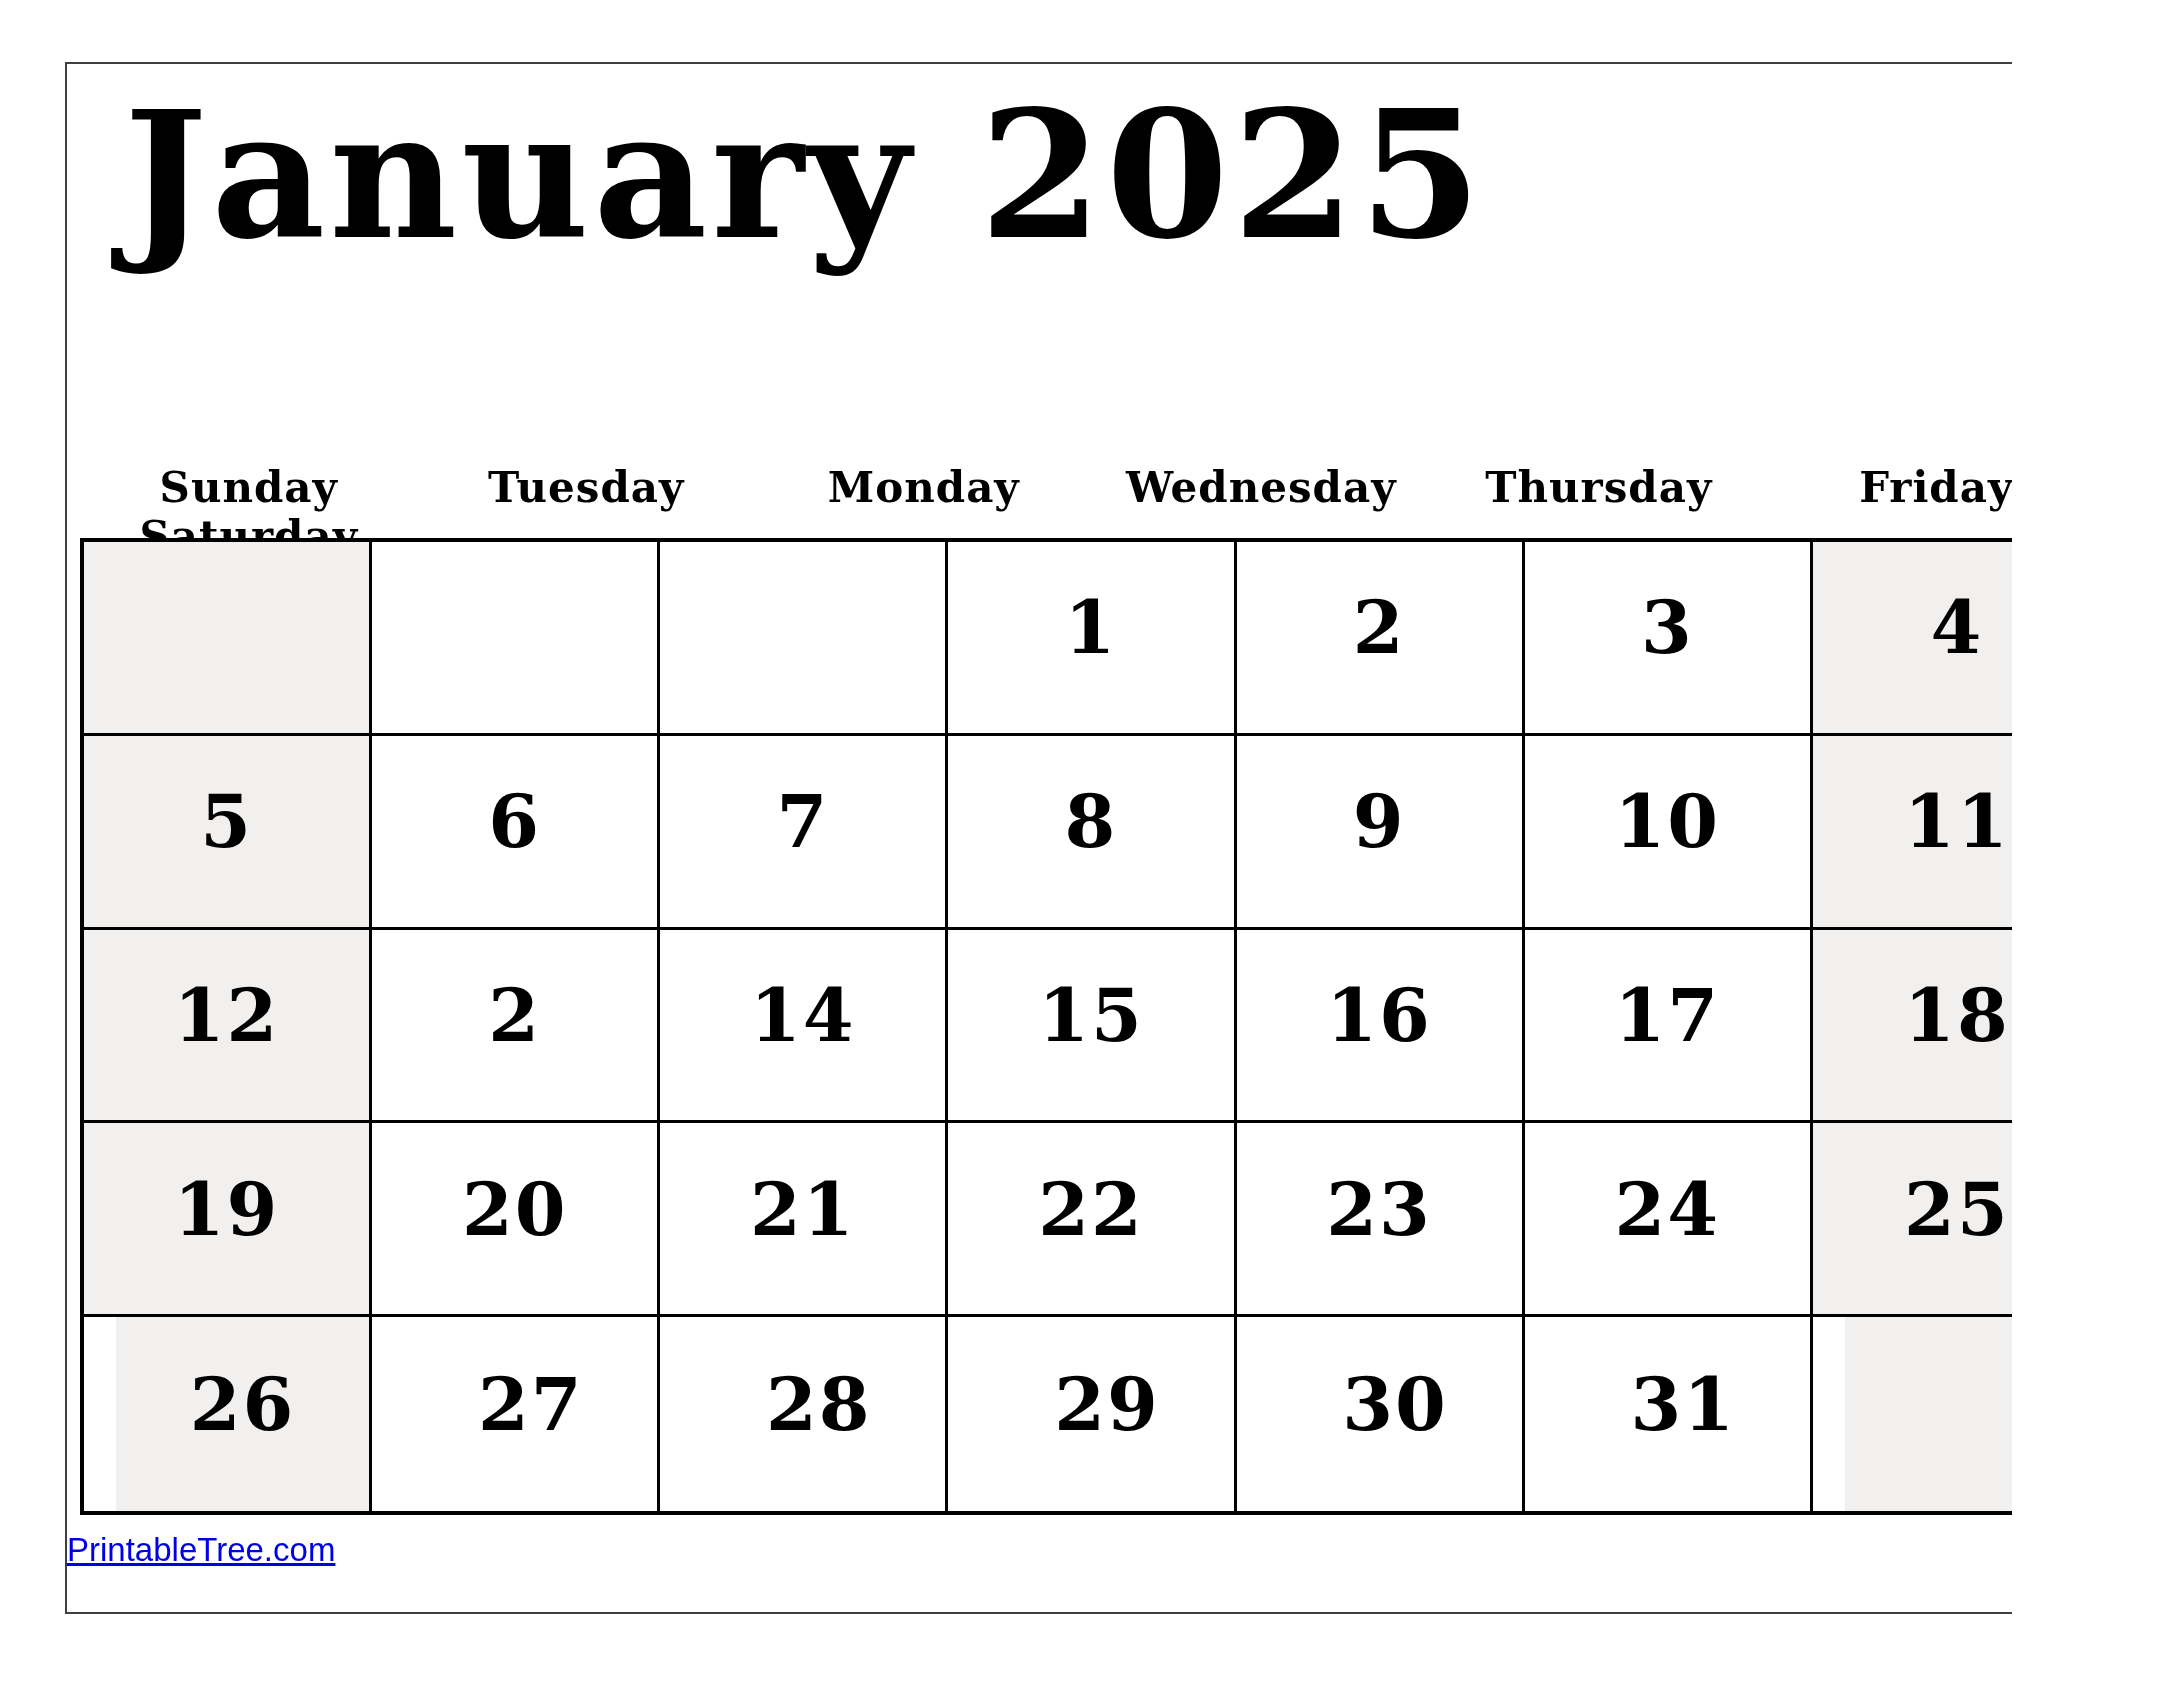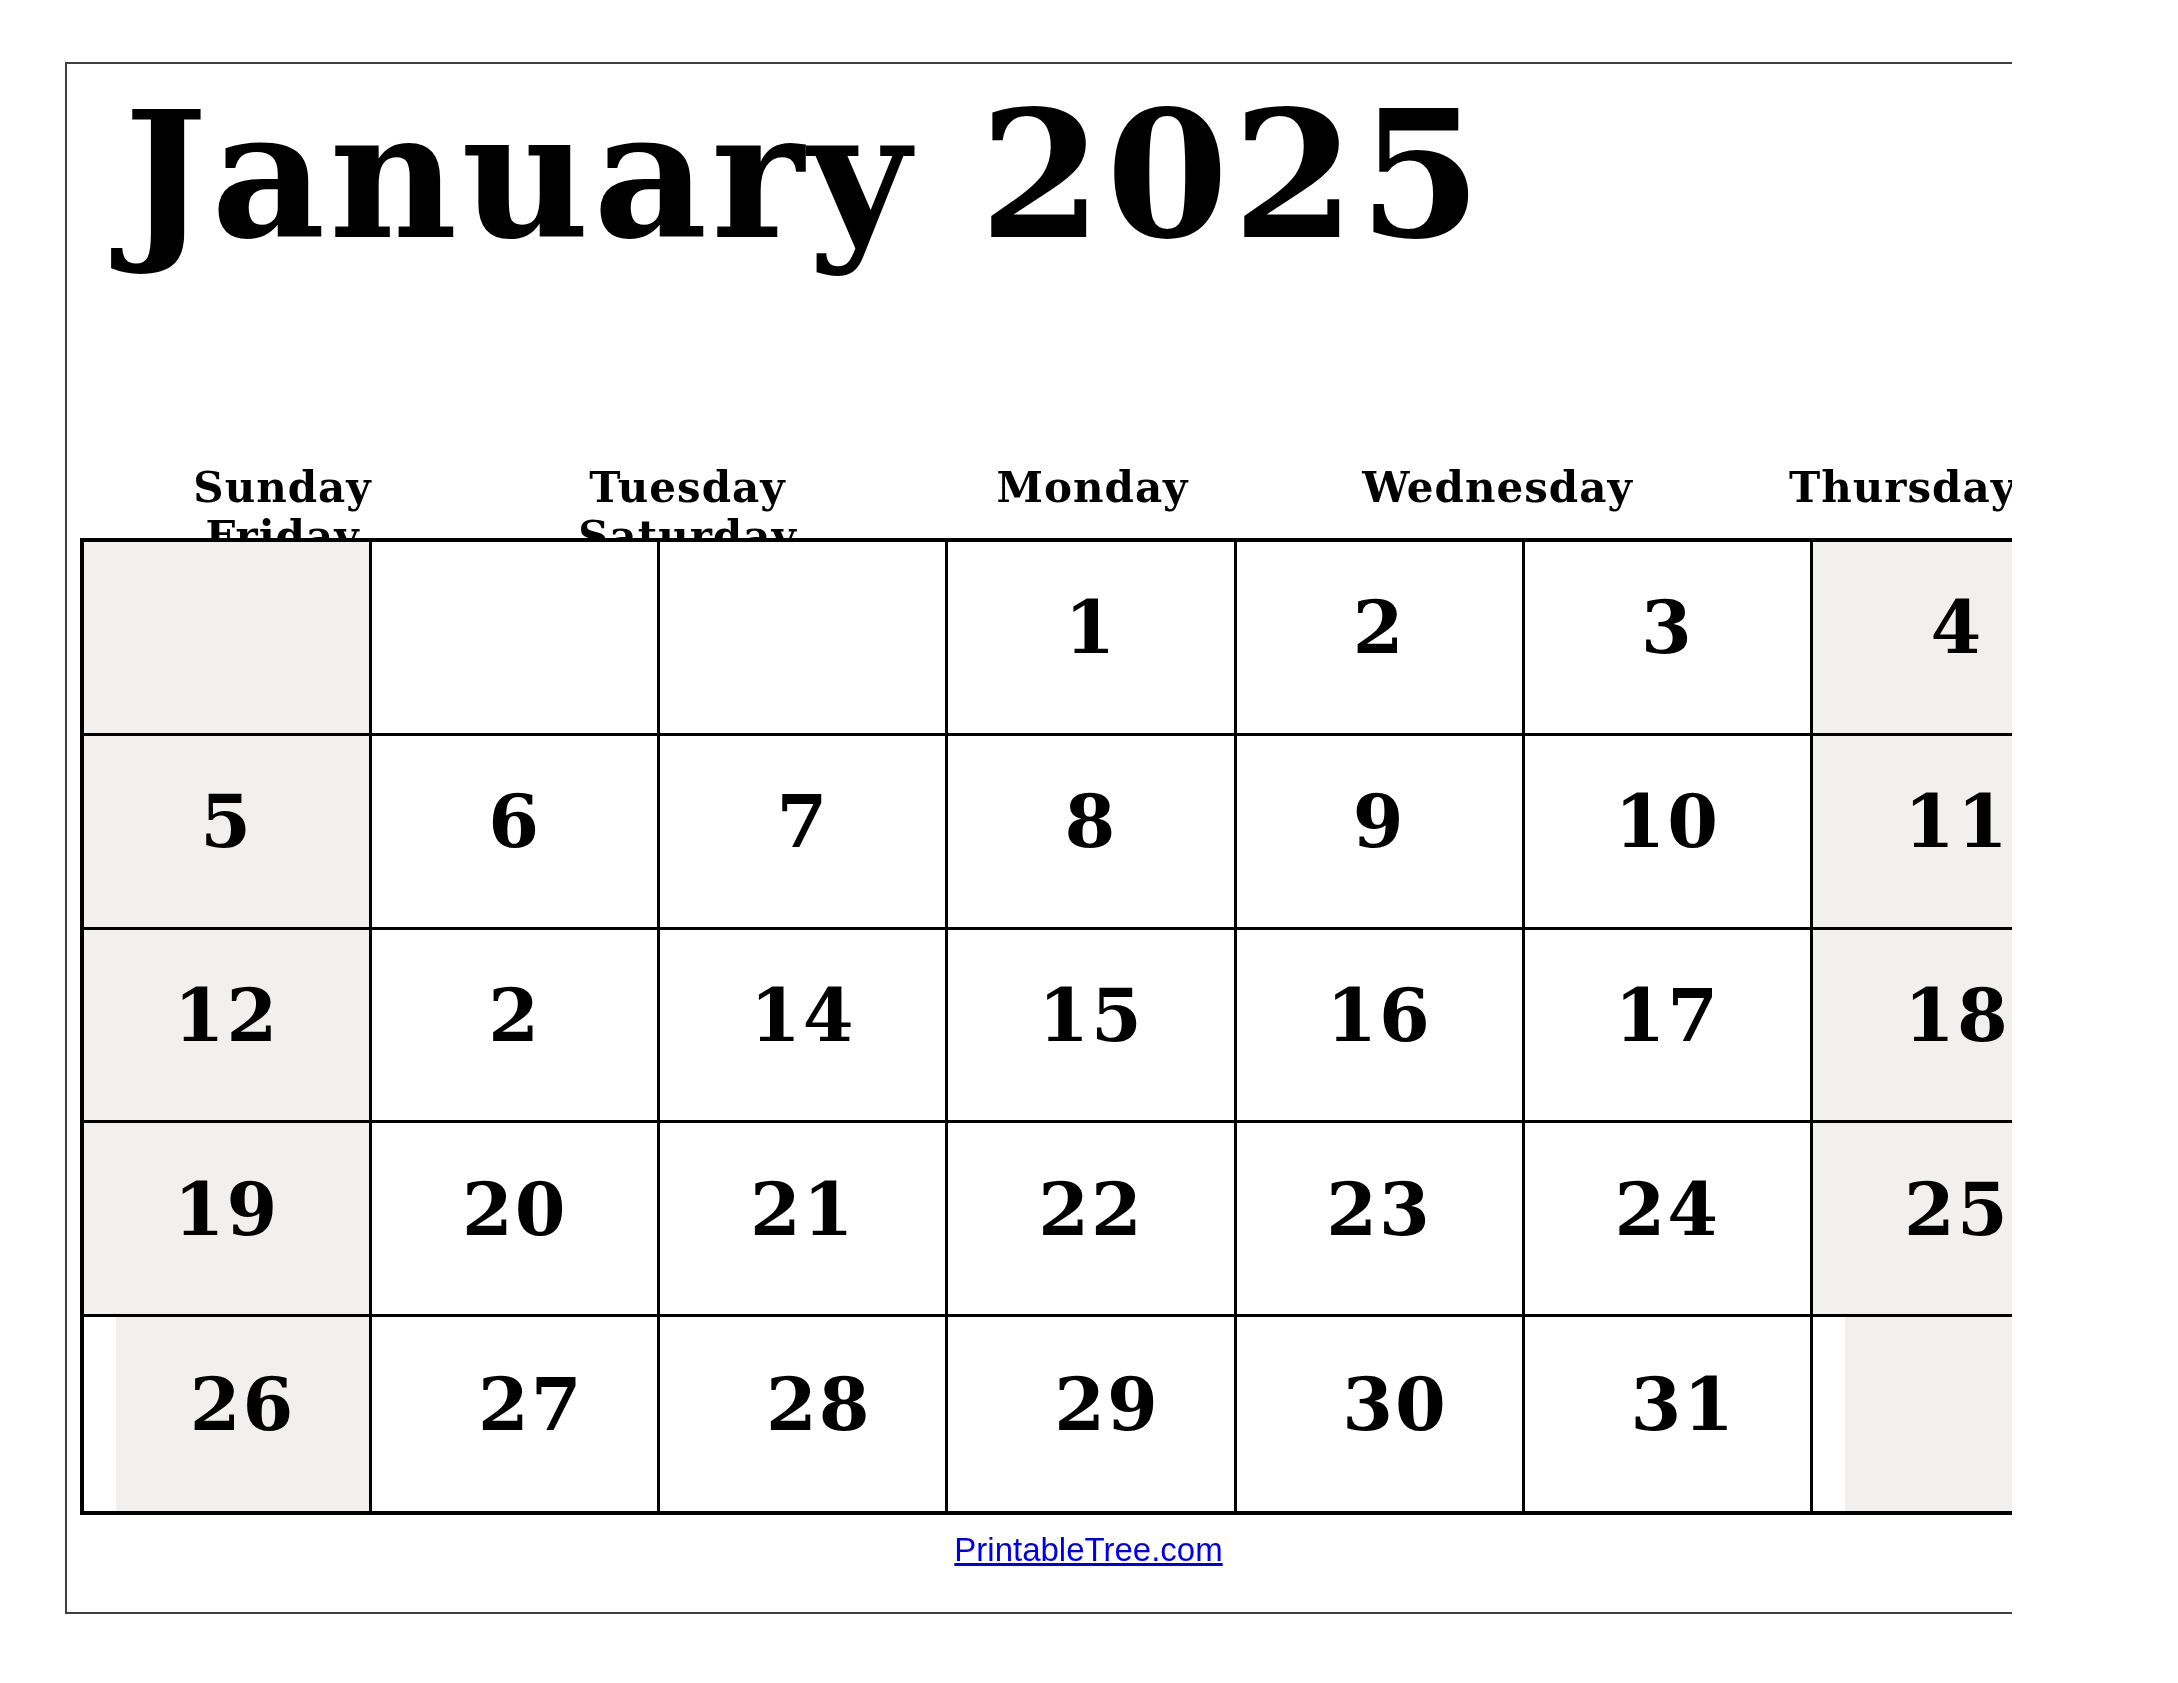--- a/index.html
+++ b/index.html
@@ -38,21 +38,21 @@
     font-family: "DejaVu Serif", serif;
     white-space: nowrap;
   }
   .weekday-row {
     position: absolute;
     left: 13px;
     top: 399px;
     width: 2025px;
     height: 59px;
     display: grid;
-    grid-template-columns: repeat(5, 1fr);
+    grid-template-columns: repeat(6, 1fr);
   }
   .weekday {
     display: flex;
     align-items: center;
     justify-content: center;
     font-size: 42px;
     font-weight: bold;
     font-family: "DejaVu Serif", serif;
     letter-spacing: 1px;
   }
@@ -86,21 +86,20 @@
     font-weight: bold;
     font-family: "DejaVu Serif", serif;
     transform: translateY(-10px);
     letter-spacing: 2px;
   }
   .footer {
     position: absolute;
     left: 0;
     top: 1467px;
     width: 100%;
-    text-align: center;
   }
   .footer-link {
     font-family: "Liberation Sans", sans-serif;
     font-size: 33px;
     color: var(--link-blue, #0000e6);
     text-decoration: underline;
     cursor: pointer;
   }
 </style>
 </head>

